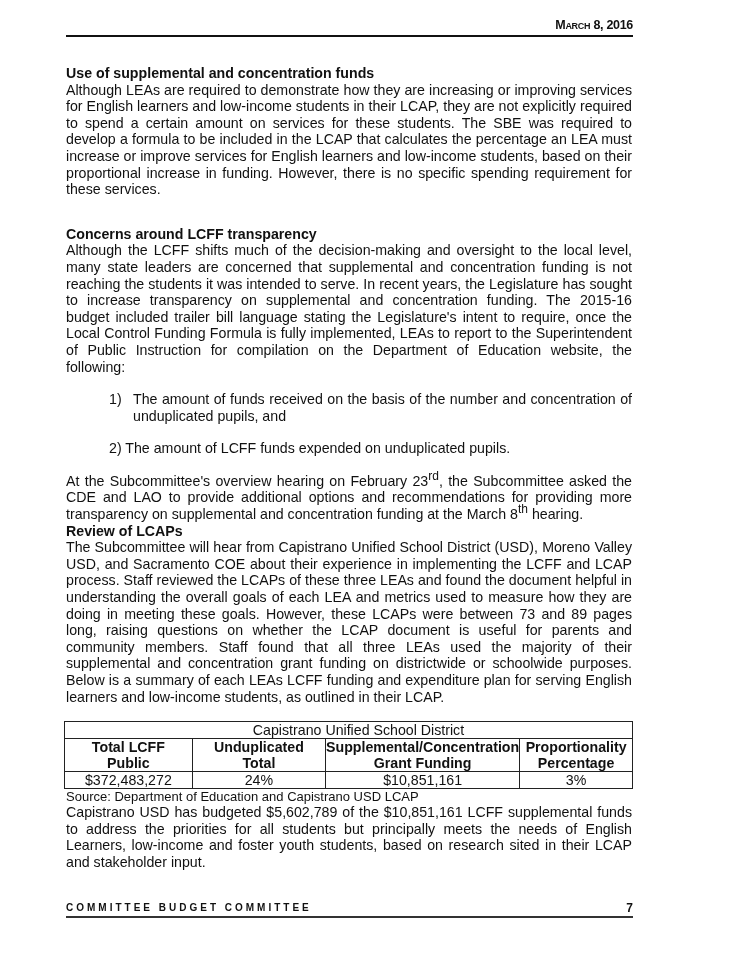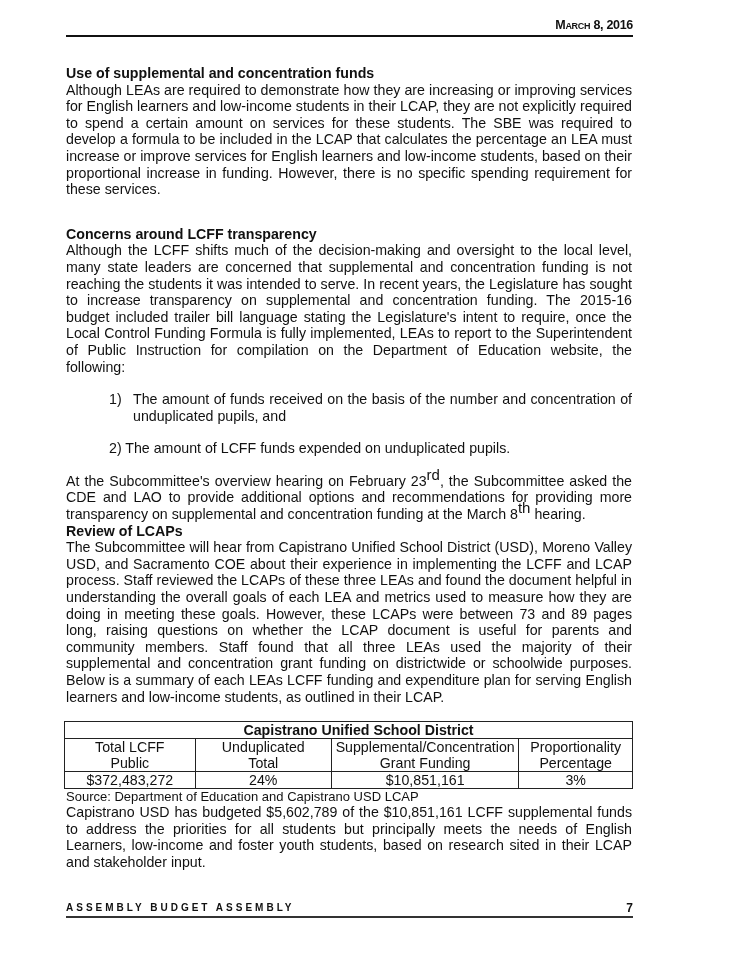--- a/index.html
+++ b/index.html
@@ -9,25 +9,25 @@
     .header-left { position: absolute; left: 0; top: 1px; font-weight: bold; font-size: 12.5px; font-variant: small-caps; letter-spacing: 2.6px; white-space: nowrap; }
     .header-right { position: absolute; right: 0; top: 1px; font-weight: bold; font-size: 12.5px; font-variant: small-caps; letter-spacing: -0.3px; white-space: nowrap; }
     .content { position: absolute; left: 66px; top: 65px; width: 566px; font-size: 14.2px; line-height: 16.6px; }
     .content p { margin: 0; text-align: justify; }
     h3 { margin: 0; font-size: 14.2px; font-weight: bold; line-height: 16.6px; }
     .sec { margin-bottom: 28px; }
     .list { margin: 16px 0 0 0; padding: 0; }
     .li1 { position: relative; margin-left: 43px; padding-left: 24px; text-align: justify; }
     .li1 .num { position: absolute; left: 0; top: 0; }
     .li2 { margin-left: 43px; margin-top: 16px; margin-bottom: 16px; }
-    sup { font-size: 15px; line-height: 0; vertical-align: super; }
+    sup { font-size: 12px; line-height: 0; vertical-align: super; }
     table.tbl { border-collapse: collapse; width: 569px; margin-top: 16px; margin-left: -2px; font-size: 14.2px; line-height: 16px; }
     table.tbl td, table.tbl th { border: 1px solid #222; text-align: center; padding: 0; }
-    table.tbl th.title { font-weight: bold; padding-left: 20px; }
-    table.tbl th { font-weight: normal; }
+    table.tbl th.title { font-weight: normal; padding-left: 20px; }
+    table.tbl th { font-weight: bold; }
     .source { font-size: 13px; line-height: 14px; margin-top: 1px; }
     .after { margin-top: 21px; }
     .footer { position: absolute; left: 66px; top: 902px; width: 567px; height: 14px; border-bottom: 2px solid #333; }
     .footer-left { position: absolute; left: 0; top: 0; font-weight: bold; font-size: 10px; letter-spacing: 3px; white-space: nowrap; }
     .footer-right { position: absolute; right: 0; top: -1px; font-weight: bold; font-size: 12px; }
   </style>
 </head>
 <body>
 
 <div class="page">
@@ -84,17 +84,17 @@
         <td>3%</td>
       </tr>
     </tbody>
       </table>
     <div class="source">Source: Department of Education and Capistrano USD LCAP</div>
 
     <p class="after">Capistrano USD has budgeted $5,602,789 of the $10,851,161 LCFF supplemental funds to address the priorities for all students but principally meets the needs of English Learners, low-income and foster youth students, based on research sited in their LCAP and stakeholder input.</p>
   </div>
 
   <div class="footer">
-    <span class="footer-left">ASSEMBLY BUDGET ASSEMBLY</span>
+    <span class="footer-left">COMMITTEE BUDGET COMMITTEE</span>
     <span class="footer-right">7</span>
   </div>
 
 </div>
 
 </body></html>

